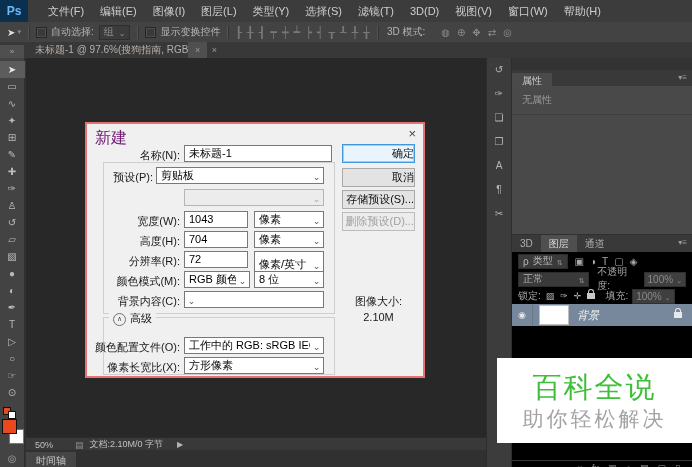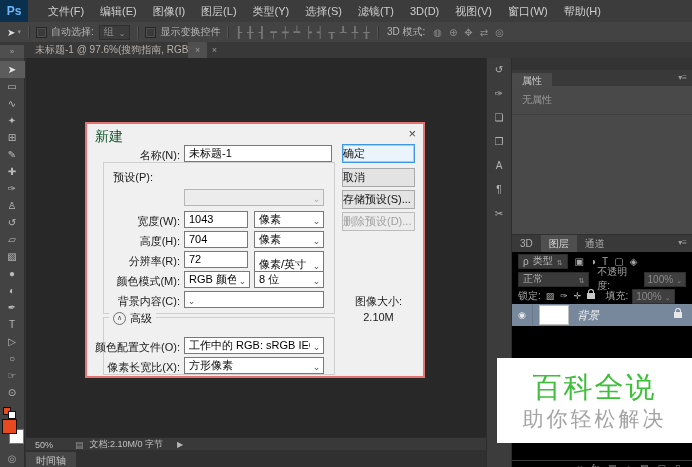--- a/index.html
+++ b/index.html
@@ -16,21 +16,21 @@
               border-bottom:1px solid #2b2b2b;display:flex;align-items:center;font-size:10px;color:#b5b5b5}
   .ob-tool{margin-left:7px;color:#ddd;font-size:10px}
   .ob-dd{color:#8e8e8e;font-size:7px;margin-left:2px}
   .ob-sep{width:1px;height:13px;background:#555;box-shadow:1px 0 0 #333;margin:0 7px}
   .cb{width:9px;height:9px;background:#3a3a3a;border:1px solid #262626;box-shadow:0 0 0 1px #4e4e4e inset;margin-right:4px}
   .mini-combo{display:flex;align-items:center;gap:5px;background:#3c3c3c;border:1px solid #2e2e2e;
               height:13px;padding:0 4px;margin-left:5px;color:#8f8f8f}
   .mini-combo .chev2::after{content:"⌄";font-size:8px;color:#8f8f8f}
   .icon-set{display:flex;gap:5px;color:#787878;font-size:11px}
   .icon-set3d{display:flex;gap:7px;color:#8d8d8d;font-size:10px}
-  .ob-label{margin:0 8px 0 2px;color:#b5b5b5}
+  .ob-label{margin:0 16px 0 2px;color:#b5b5b5}
   
   .tabsrow{position:absolute;left:0;top:42px;width:692px;height:16px;background:#383838}
   .tb-collapse{position:absolute;left:0;top:3px;width:24px;height:13px;background:#4f4f4f;
                color:#a8a8a8;font-size:8px;text-align:center;line-height:13px}
   .tab{position:absolute;top:0;height:16px;display:flex;align-items:center;gap:5px;
        padding:0 7px;font-size:10px;color:#b7b0aa;white-space:nowrap}
   .tab.active{background:#4f4f4f;color:#dadada}
   .tab .x{color:#999;font-size:9px}
   
   .toolbar{position:absolute;left:0;top:58px;width:25px;height:409px;background:#434343;
@@ -95,40 +95,40 @@
   .layers-bottom{position:absolute;left:0;right:0;bottom:5px;height:13px;display:flex;justify-content:flex-end;
                  align-items:center;gap:9px;padding-right:12px;color:#9a9a9a;font-size:9px;border-top:1px solid #3a3a3a}
   
   .watermark{position:absolute;left:497px;top:358px;width:195px;height:85px;background:#fff;z-index:60;
              text-align:center;box-sizing:border-box;padding-top:13px}
   .wm-title{color:#3ebf39;font-size:29px;font-weight:normal;letter-spacing:2px;line-height:32px}
   .wm-sub{color:#a3a3a3;font-size:21px;letter-spacing:3px;margin-top:2px}
   
   .dialog{position:absolute;left:85px;top:122px;width:340px;height:256px;background:#f0f0f0;
           border:2px solid #e57373;box-sizing:border-box;z-index:40;font-size:11px;color:#111}
-  .dlg-title{position:absolute;left:8px;top:4px;font-size:14px;color:#14532d}
+  .dlg-title{position:absolute;left:8px;top:4px;font-size:16px;color:#701a75}
   .dlg-close{position:absolute;right:7px;top:2px;font-size:13px;color:#444}
   .lbl{position:absolute;left:4px;width:89px;text-align:right;color:#1a1a1a;white-space:nowrap}
   .lbl.dis{color:#9a9a9a}
   .inp{position:absolute;background:#fff;border:1px solid #787878;box-sizing:border-box;
        padding:1px 4px;line-height:13px;color:#000;overflow:hidden;white-space:nowrap}
   .sel{position:absolute;background:#fff;border:1px solid #787878;box-sizing:border-box;display:flex;
        align-items:center;overflow:hidden;white-space:nowrap}
   .sel .sv{flex:1;padding:0 4px;color:#000;overflow:hidden}
   .sel .chev{width:13px;text-align:center;color:#555}
   .sel .chev::after{content:"⌄";font-size:9px}
   .sel.dis{background:#ececec;border-color:#b5b5b5}
   .sel.dis .sv,.sel.dis .chev{color:#a8a8a8}
-  .btn{position:absolute;width:73px;height:19px;line-height:17px;text-align:left;background:#e3e3e3;
+  .btn{position:absolute;width:73px;height:19px;line-height:17px;text-align:right;background:#e3e3e3;
        border:1px solid #a9a9a9;box-sizing:border-box;color:#111}
   .btn.primary{background:#eaf4fc;border:1px solid #3f97dd;box-shadow:0 0 0 1px #a8cdeb inset}
   .btn.dis{background:#ececec;border-color:#bcbcbc;color:#a0a0a0}
   .gbox{position:absolute;border:1px solid #cfcfcf}
   .adv-head{position:absolute;left:22px;top:187px;background:#f0f0f0;padding:0 4px;display:flex;
-            align-items:center;gap:4px}
+            align-items:flex-end;gap:4px}
   .adv-circ{width:11px;height:11px;border:1px solid #707070;border-radius:50%;text-align:center;
             line-height:9px;font-size:7px;color:#444}
   .adv-circ::after{content:"∧"}
   .imgsize{position:absolute;left:255px;width:73px;text-align:center;color:#1a1a1a}
 </style>
 </head>
 <body>
 
 <div class="menubar" data-name="menu-bar">
   <span class="ps-logo" data-name="photoshop-logo">Ps</span>
@@ -313,20 +313,24 @@
 
   <div class="gbox" style="left:16px;top:38px;width:230px;height:150px" data-name="group-box"></div>
   <div class="gbox" style="left:16px;top:193px;width:230px;height:56px" data-name="advanced-group-box"></div>
 
   <div class="lbl" style="top:24px" data-name="name-label">名称(N):</div>
   <div class="inp" style="left:97px;top:21px;width:148px;height:17px" data-name="name-input">
     <span>未标题-1</span>
   </div>
 
   <div class="lbl" style="top:46px;width:62px" data-name="preset-label">预设(P):</div>
+  <div class="sel" style="left:69px;top:43px;width:168px;height:17px" data-name="preset-select">
+    <span class="sv">剪贴板</span>
+    <span class="chev" data-name="chevron-down-icon"></span>
+  </div>
 
   <div class="sel dis" style="left:97px;top:65px;width:140px;height:17px" data-name="size-select">
     <span class="sv"></span>
     <span class="chev" data-name="chevron-down-icon"></span>
   </div>
 
   <div class="lbl" style="top:90px" data-name="width-label">宽度(W):</div>
   <div class="inp" style="left:97px;top:87px;width:64px;height:17px" data-name="width-input">
     <span>1043</span>
   </div>

